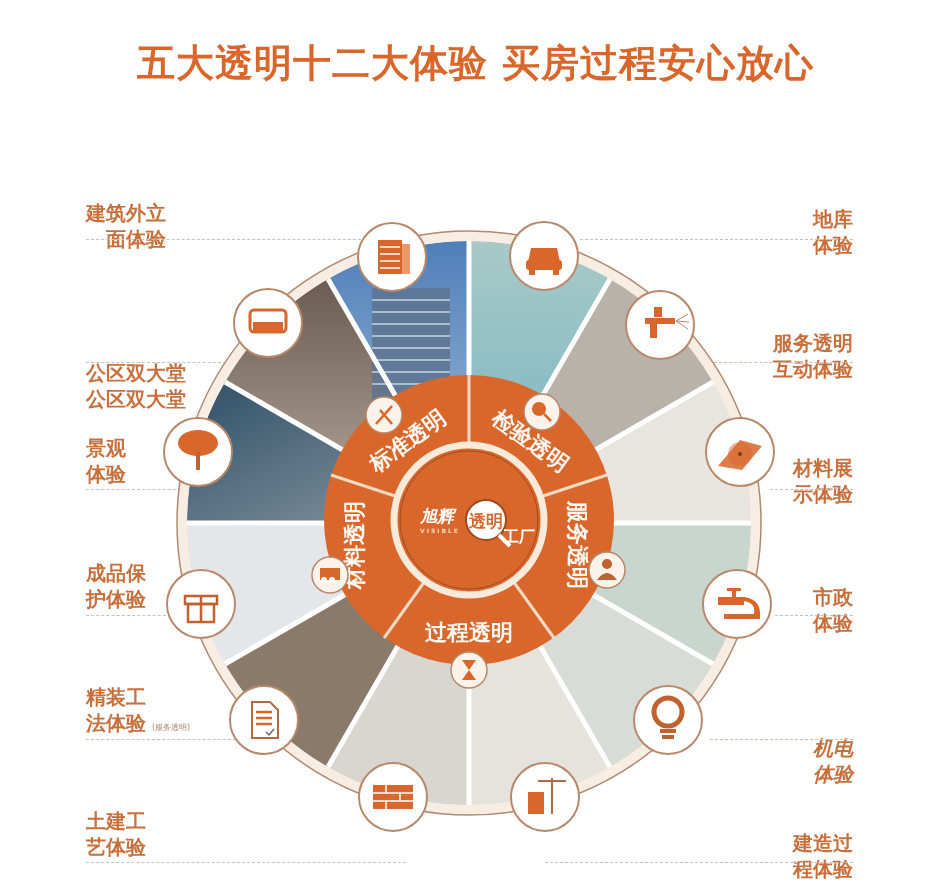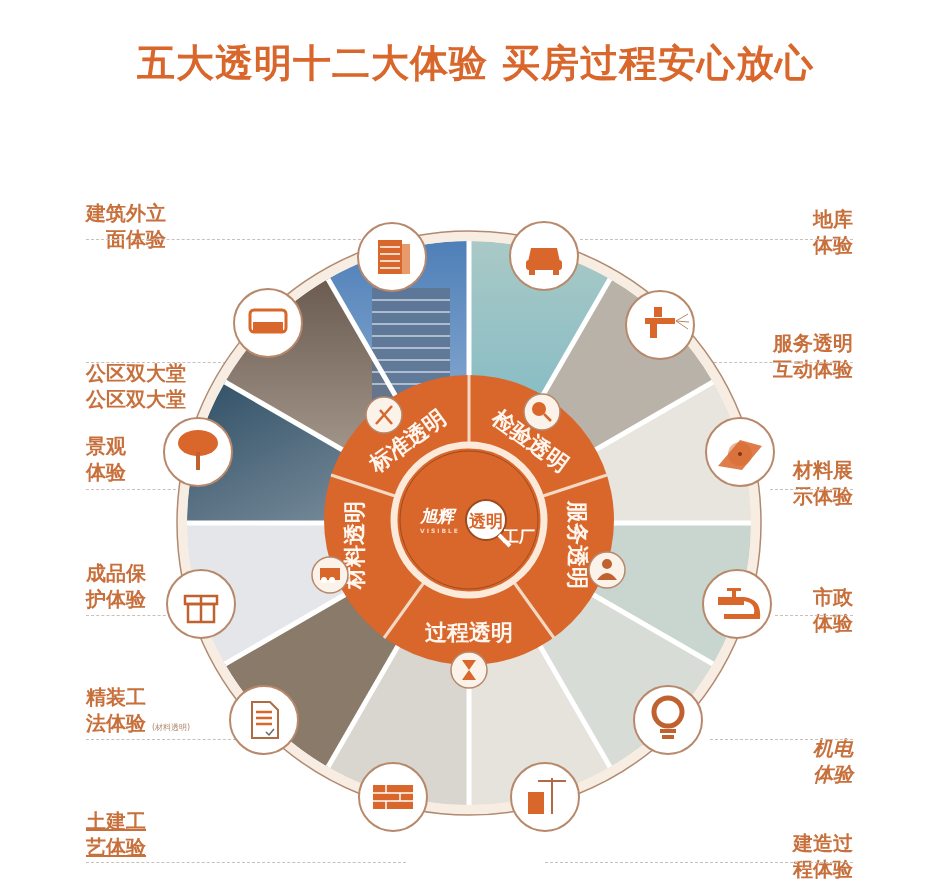--- a/index.html
+++ b/index.html
@@ -25,57 +25,57 @@
   <div>面体验</div>
 </div>
 <div class="dash" style="left:86px; top:239px; width:290px;"></div>
 
 <div class="label left" style="top:312px;margin-top:48px;">
   <div>公区双大堂</div>
   <div>公区双大堂</div>
 </div>
 <div class="dash" style="left:86px; top:362px; width:145px;"></div>
 
-<div class="label left" style="top:435px;font-family:Liberation Mono, monospace;">
+<div class="label left" style="top:435px;">
   <div>景观</div>
   <div>体验</div>
 </div>
 <div class="dash" style="left:86px; top:489px; width:95px;"></div>
 
 <div class="label left" style="top:562px;font-family:Liberation Mono, monospace;">
   <div>成品保</div>
   <div>护体验</div>
 </div>
 <div class="dash" style="left:86px; top:615px; width:90px;"></div>
 
 <div class="label left" style="top:684px;">
   <div>精装工</div>
-  <div><span>法体验</span><span class="note">(材料透明)</span></div>
+  <div><span>法体验</span><span class="note">(服务透明)</span></div>
 </div>
 <div class="dash" style="left:86px; top:739px; width:150px;"></div>
 
-<div class="label left" style="top:808px;text-decoration:underline;">
+<div class="label left" style="top:808px;">
   <div>土建工</div>
   <div>艺体验</div>
 </div>
 <div class="dash" style="left:86px; top:862px; width:320px;"></div>
 
 <div class="label right" style="top:184px;">
   <div>地库</div>
   <div>体验</div>
 </div>
 <div class="dash" style="left:580px; top:239px; width:273px;"></div>
 
 <div class="label right" style="top:308px;">
   <div>服务透明</div>
   <div>互动体验</div>
 </div>
 <div class="dash" style="left:714px; top:362px; width:139px;"></div>
 
-<div class="label right" style="top:435px;">
+<div class="label right" style="top:435px;font-family:Liberation Mono, monospace;">
   <div>材料展</div>
   <div>示体验</div>
 </div>
 <div class="dash" style="left:770px; top:489px; width:83px;"></div>
 
 <div class="label right" style="top:562px;">
   <div>市政</div>
   <div>体验</div>
 </div>
 <div class="dash" style="left:775px; top:615px; width:78px;"></div>

